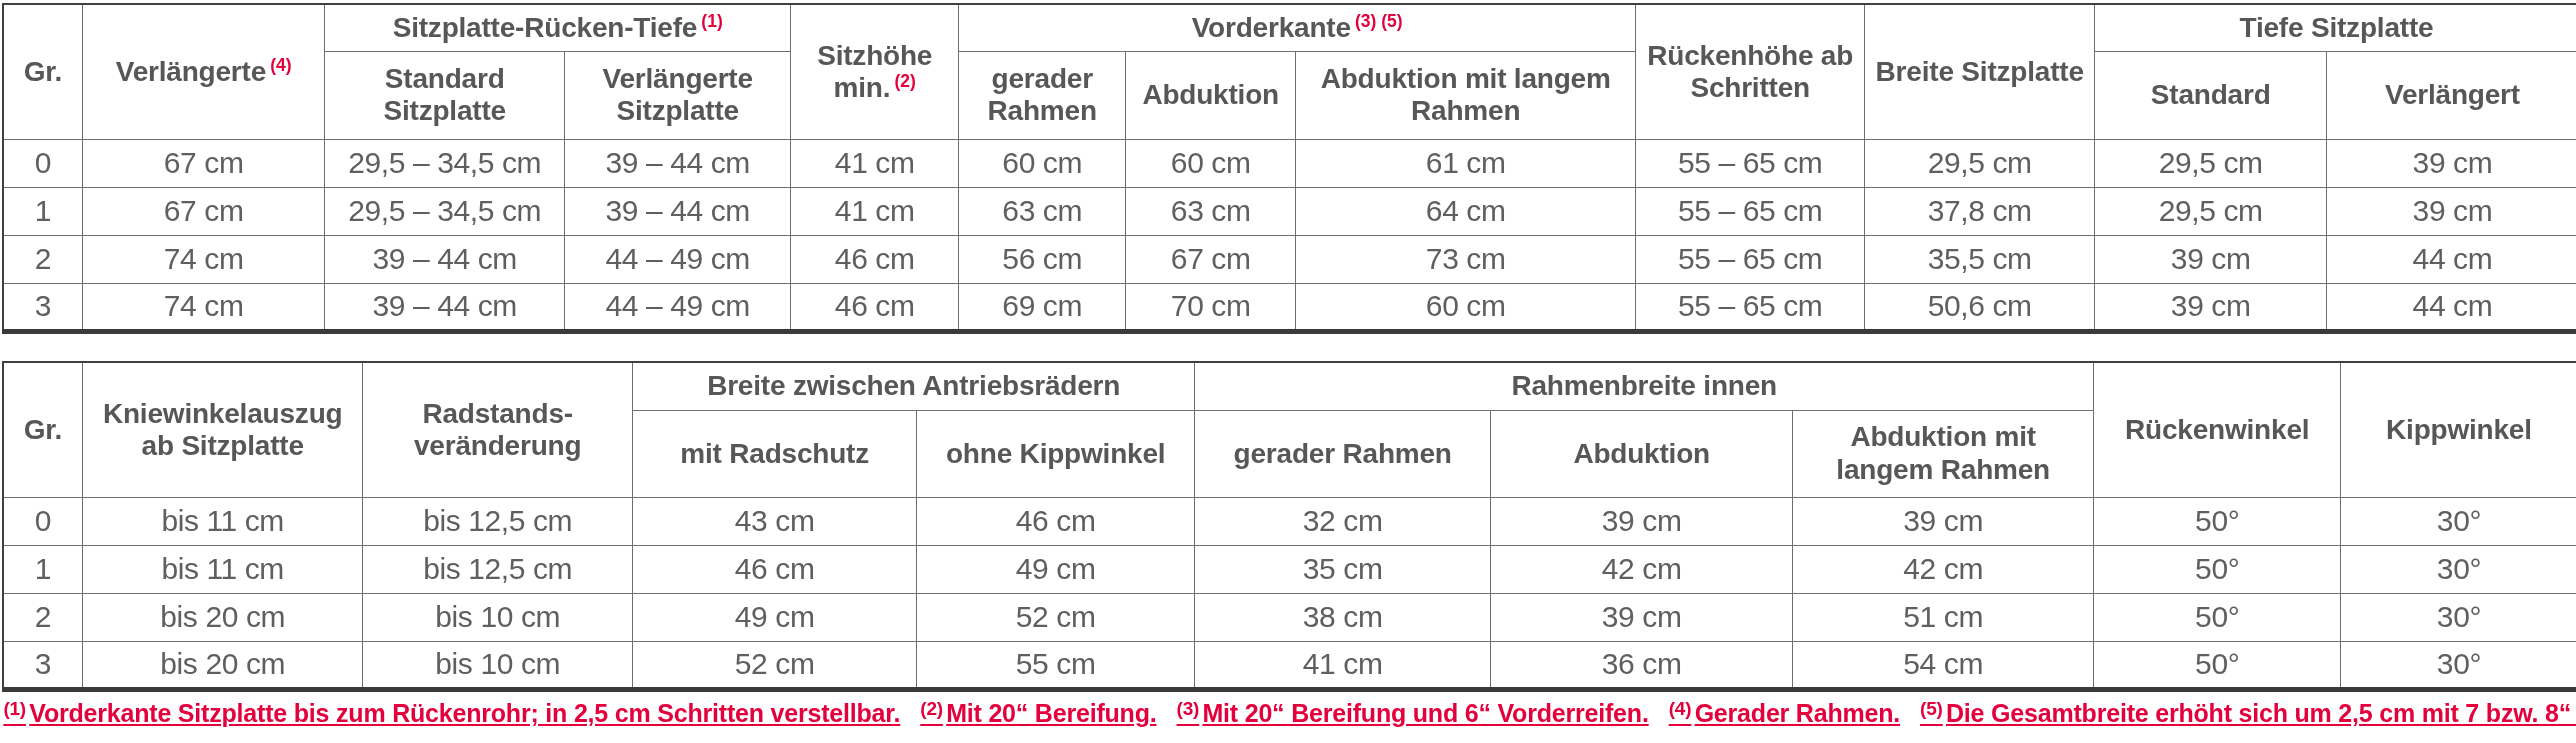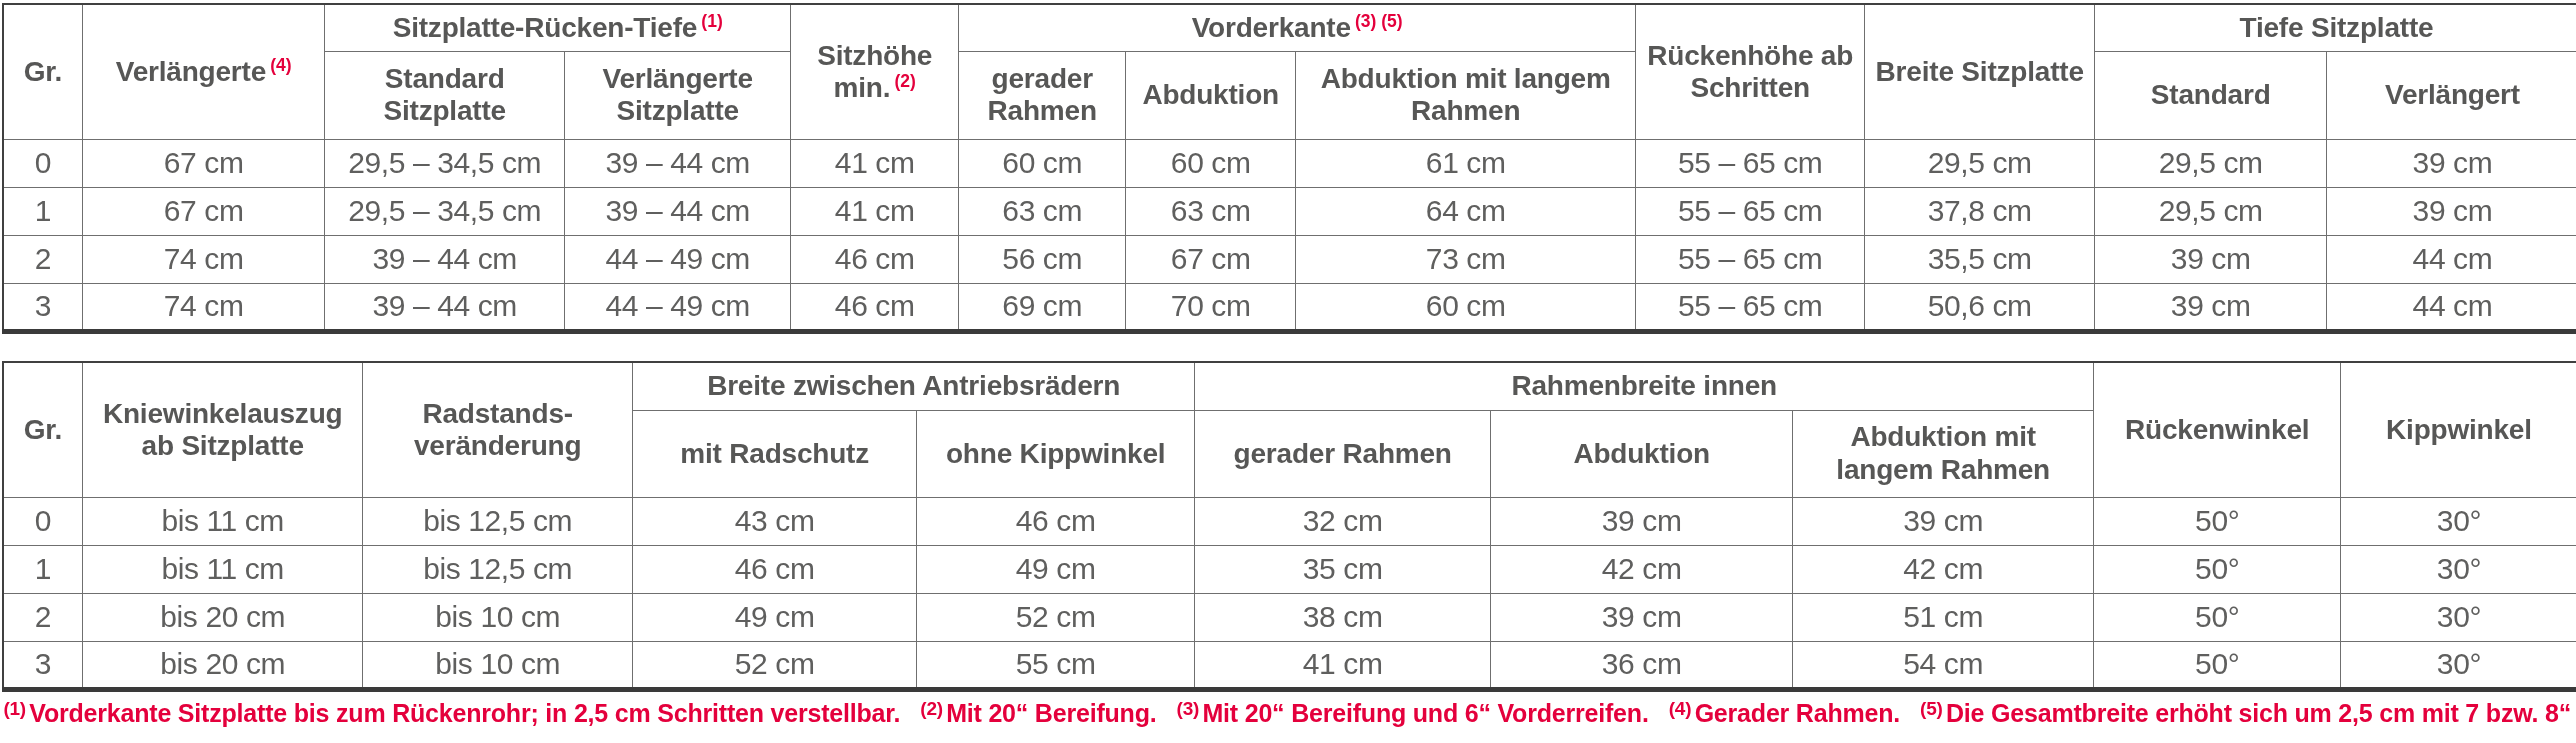--- a/index.html
+++ b/index.html
@@ -55,21 +55,21 @@
   }
   .gap{height:27.5px;}
   .footnotes{
     margin:7.5px 0 0 1.7px;
     font-size:25px;
     font-weight:700;
     color:#e4003c;
     letter-spacing:-0.2px;
     white-space:nowrap;
   }
-  .fn{margin-right:13.3px;}
+  .fn{margin-right:13.3px;text-decoration:underline;}
   .fnm{
     position:relative;
     top:-0.38em;
     font-size:19px;
     margin-right:3.3px;
   }
 </style>
 </head>
 <body>
 

